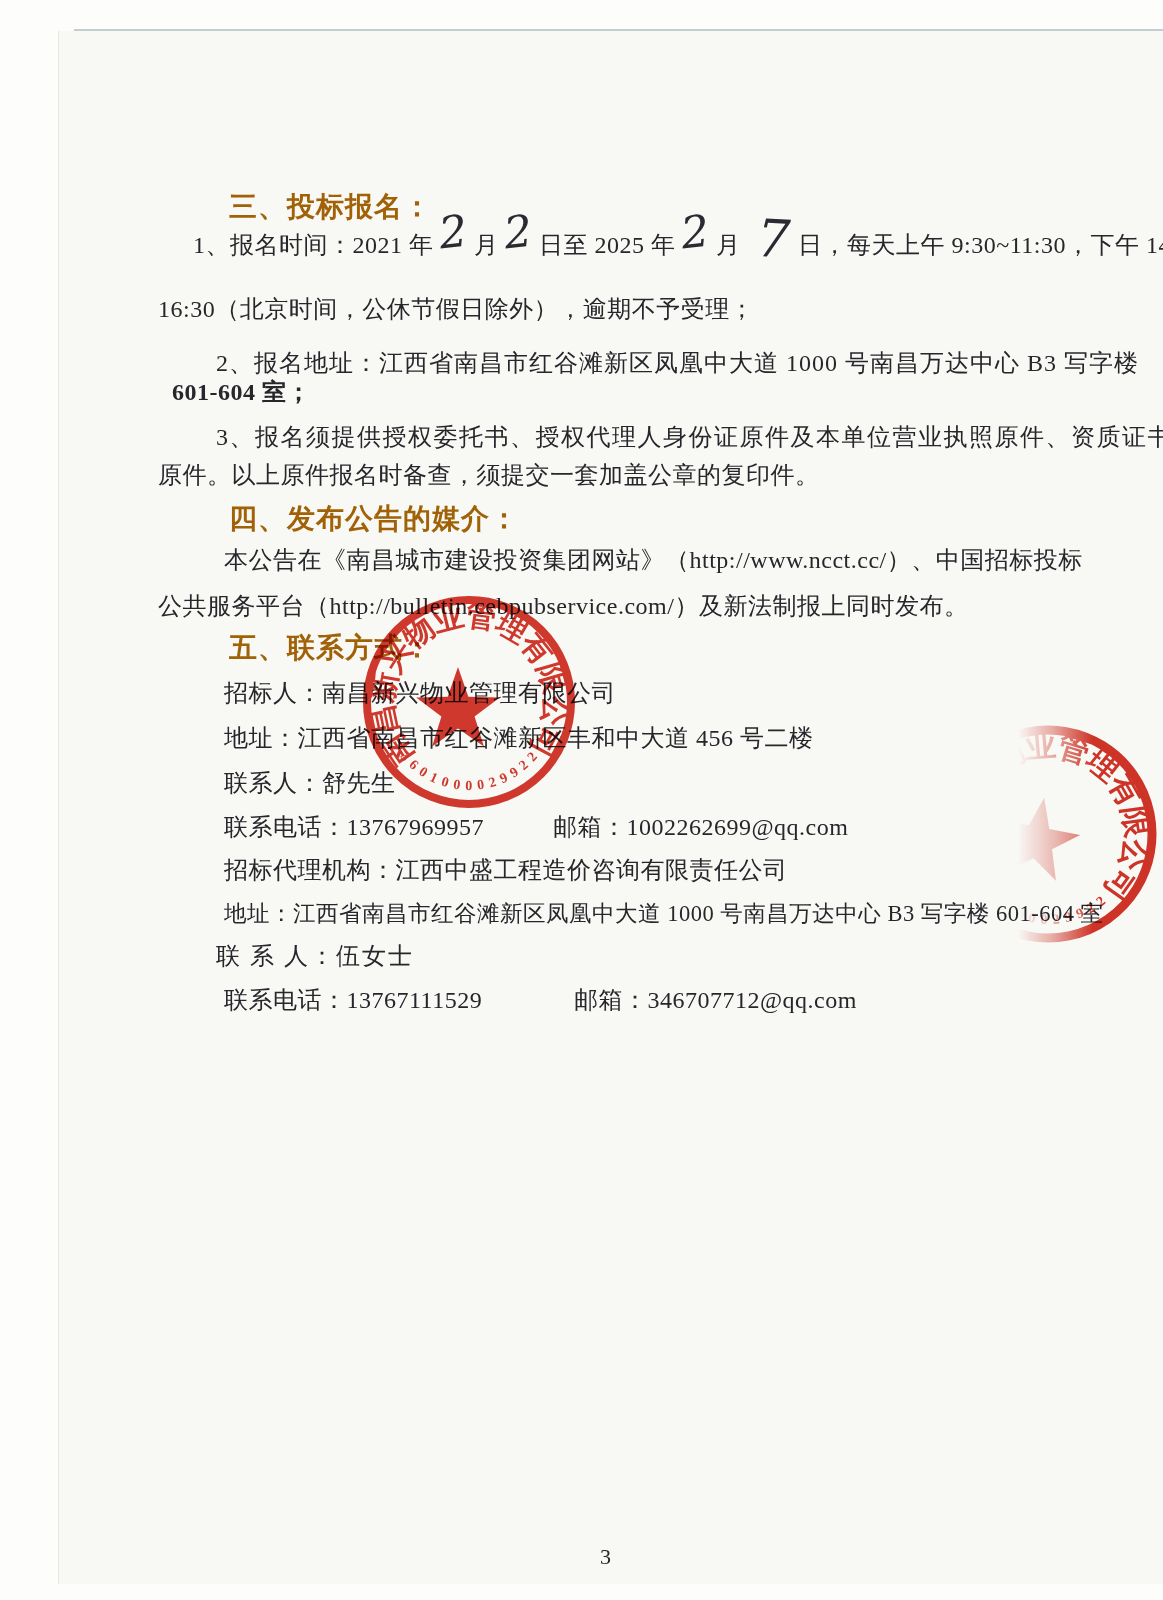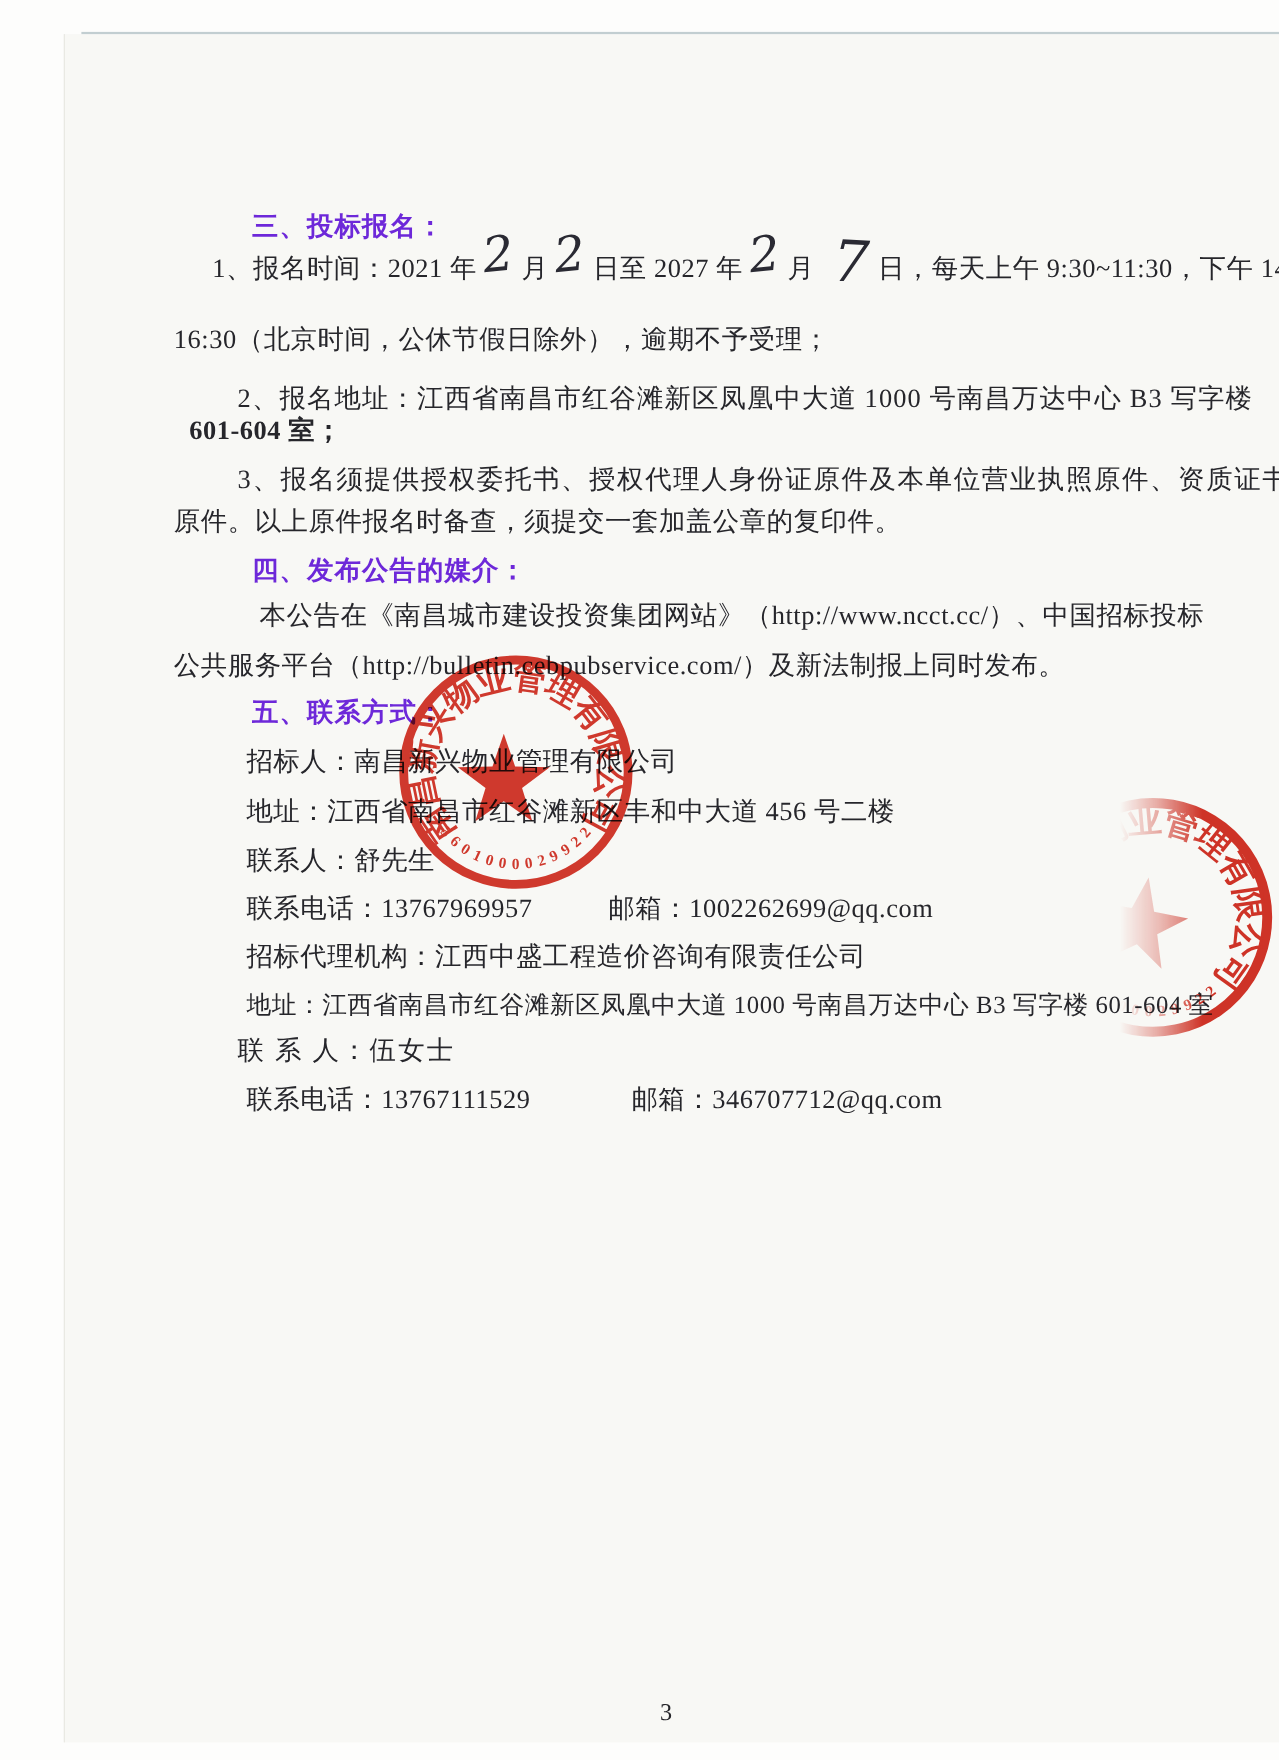--- a/index.html
+++ b/index.html
@@ -14,30 +14,30 @@
     border-left:1px solid #e7e7e2;
   }
   .scan-topline{
     position:absolute;left:74px;top:29px;right:0;height:2px;
     background:#b7c6c9;opacity:.85;
   }
   .line{
     position:absolute;white-space:nowrap;color:#26262b;
     font-size:24px;line-height:34px;letter-spacing:.5px;
   }
-  .heading{font-weight:bold;font-size:24px;letter-spacing:1px;color:#6d28d9;}
+  .heading{font-weight:bold;font-size:28px;letter-spacing:1px;color:#a16207;}
   .h3{left:229px;top:190px;}
   .item1{left:193px;top:228px;height:54px;}
   .item1b{left:158px;top:292px;}
   .item2{left:216px;top:346px;letter-spacing:1px;}
   .item2b{left:172px;top:375px;font-weight:bold;}
   .item3{left:216px;top:420px;letter-spacing:1.5px;}
   .item3b{left:158px;top:458px;}
   .h4{left:229px;top:502px;}
-  .s4a{left:224px;top:543px;margin-left:12px;}
+  .s4a{left:224px;top:543px;}
   .s4b{left:158px;top:589px;}
   .h5{left:229px;top:631px;}
   .zbr{left:224px;top:676px;}
   .dz1{left:224px;top:721px;}
   .lxr1{left:224px;top:766px;}
   .tel1{left:224px;top:810px;}
   .agency{left:224px;top:853px;text-align:center;}
   .dz2{left:224px;top:897px;font-size:22.5px;}
   .lxr2{left:216px;top:939px;letter-spacing:2px;}
   .tel2{left:224px;top:983px;}
@@ -58,21 +58,21 @@
 </style>
 </head>
 <body>
 
 <div class="page"></div>
 <div class="scan-topline"></div>
 
 <div class="line heading h3">三、投标报名：</div>
 
 <div class="line item1">
-  <span>1、报名时间：2021 年</span><span class="hw">2</span><span>月</span><span class="hw">2</span><span>日至 2027 年</span><span class="hw">2</span><span>月</span><span class="hw hw7">7</span><span>日，每天上午 9:30~11:30，下午 14:30~</span>
+  <span>1、报名时间：2021 年</span><span class="hw">2</span><span>月</span><span class="hw">2</span><span>日至 2025 年</span><span class="hw">2</span><span>月</span><span class="hw hw7">7</span><span>日，每天上午 9:30~11:30，下午 14:30~</span>
 </div>
 <div class="line item1b">16:30（北京时间，公休节假日除外），逾期不予受理；</div>
 <div class="line item2">2、报名地址：江西省南昌市红谷滩新区凤凰中大道 1000 号南昌万达中心 B3 写字楼</div>
 <div class="line item2b">601-604 室；</div>
 <div class="line item3">3、报名须提供授权委托书、授权代理人身份证原件及本单位营业执照原件、资质证书</div>
 <div class="line item3b">原件。以上原件报名时备查，须提交一套加盖公章的复印件。</div>
 
 <div class="line heading h4">四、发布公告的媒介：</div>
 <div class="line s4a">本公告在《南昌城市建设投资集团网站》（http://www.ncct.cc/）、中国招标投标</div>
 <div class="line s4b">公共服务平台（http://bulletin.cebpubservice.com/）及新法制报上同时发布。</div>

